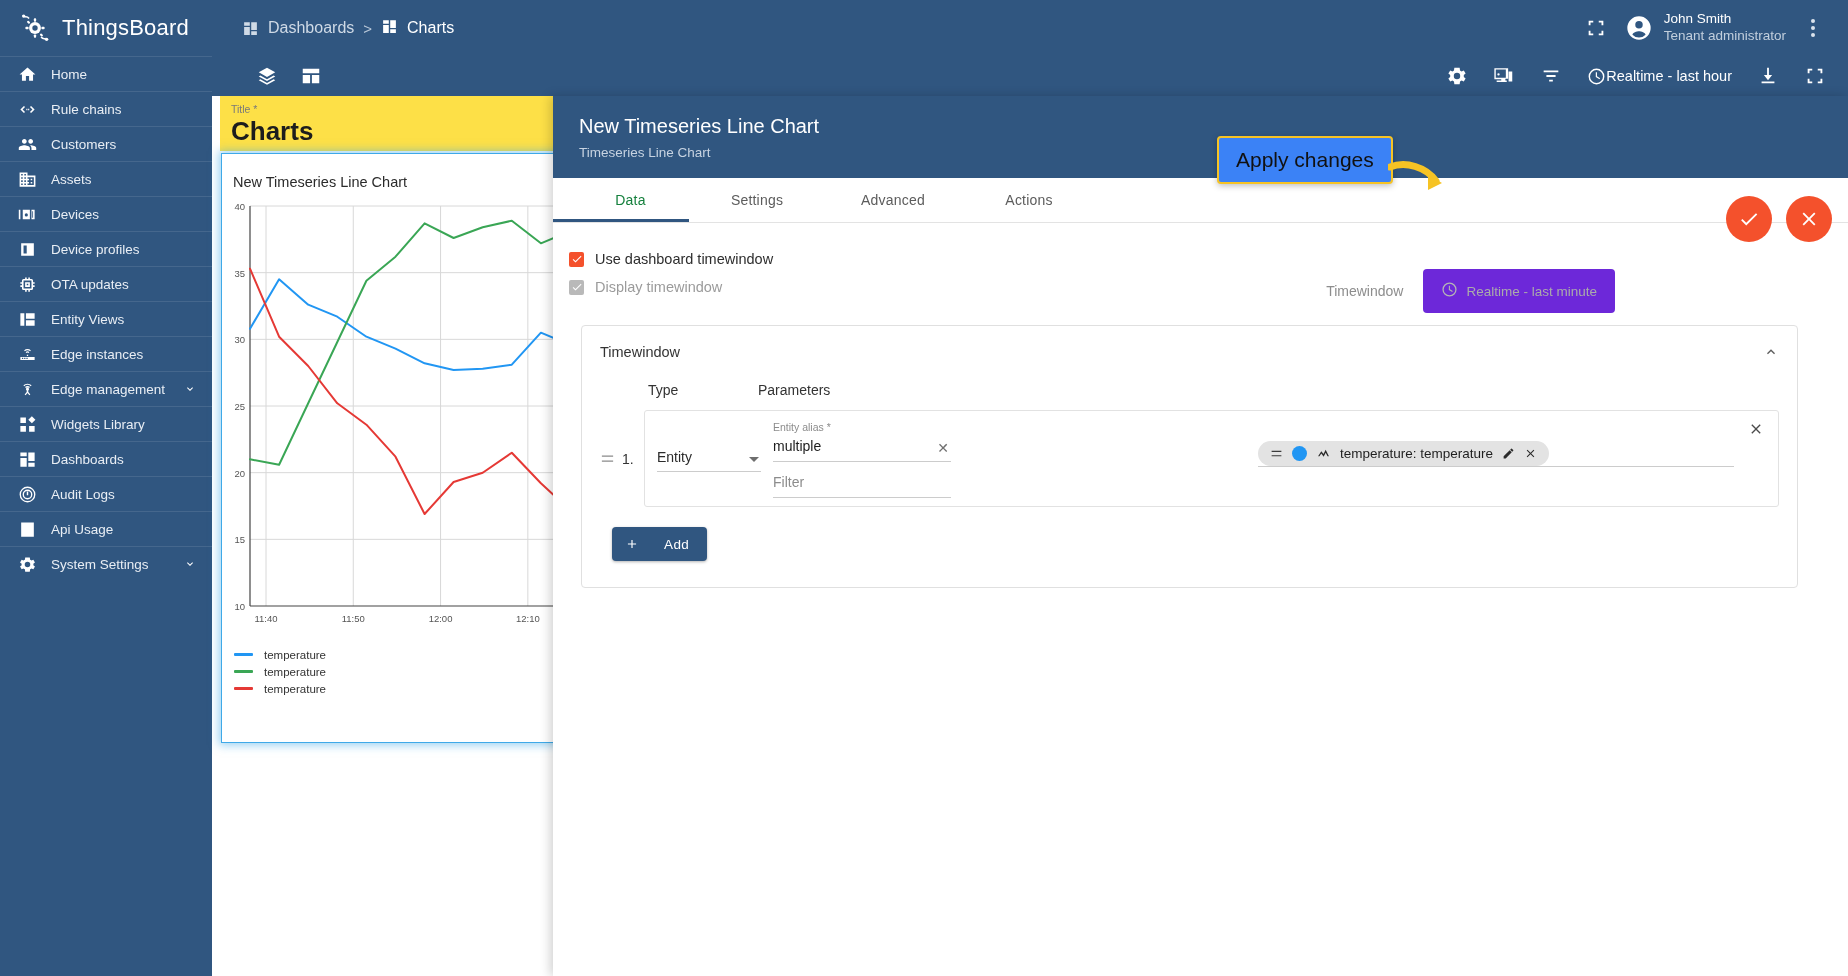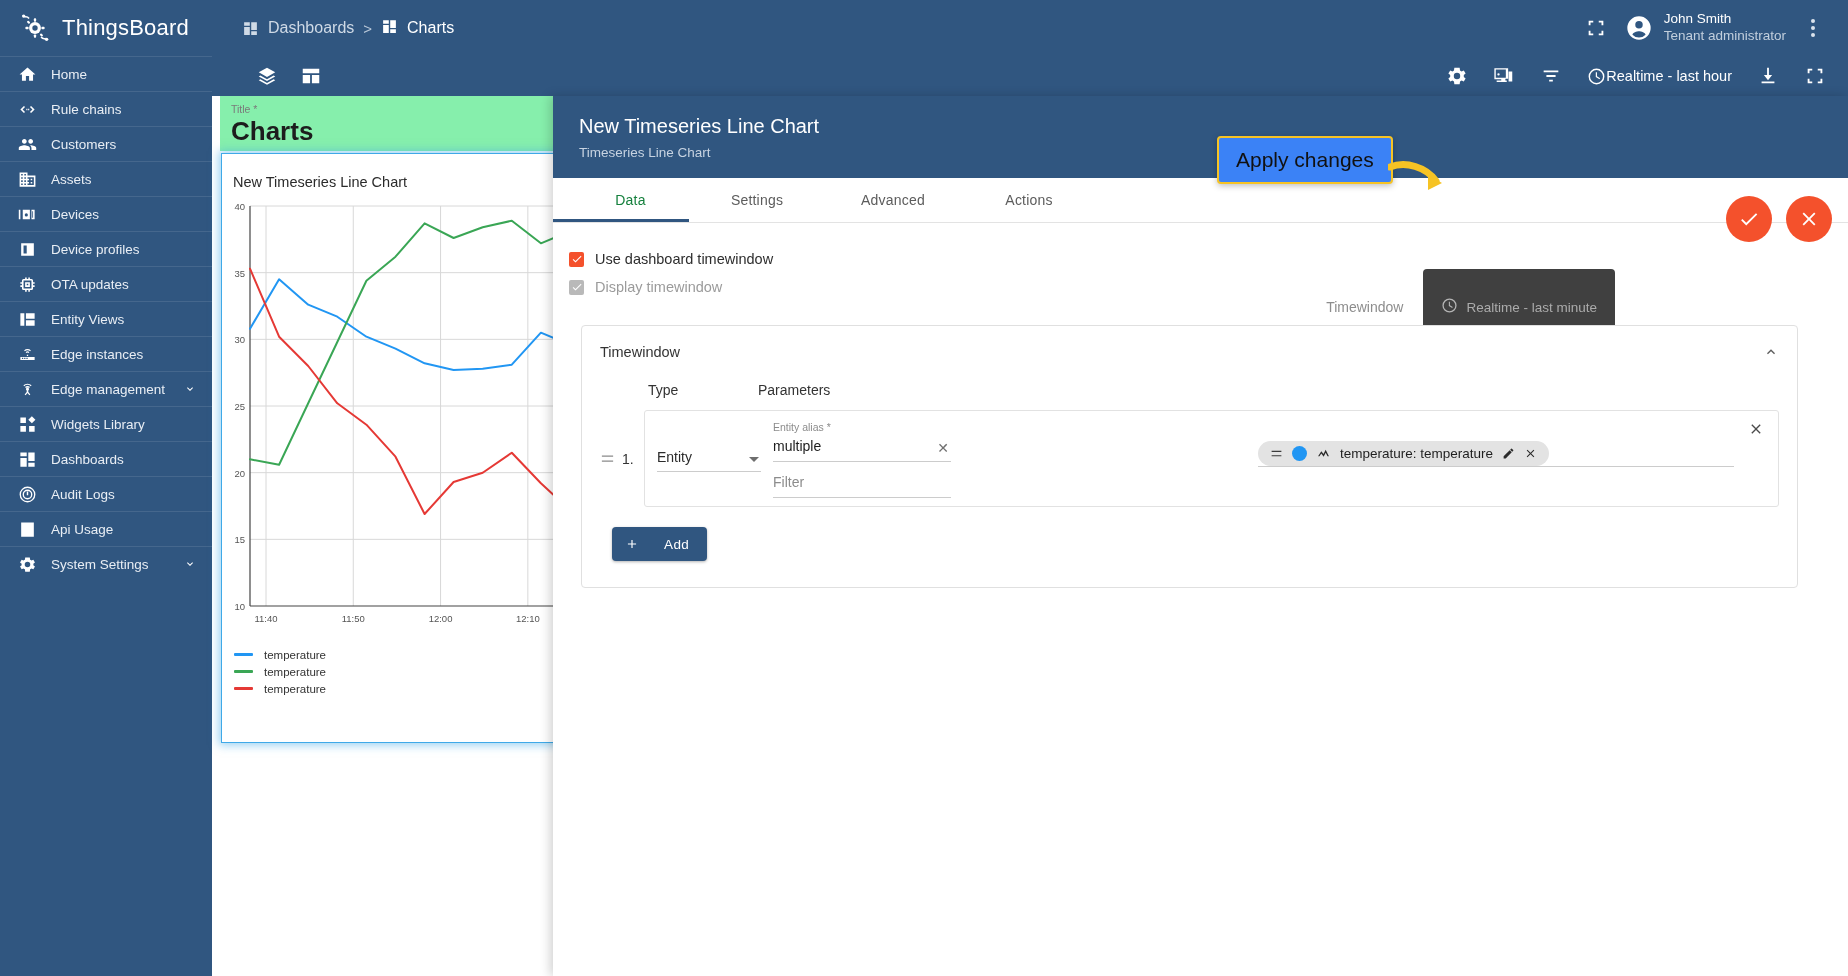--- a/index.html
+++ b/index.html
@@ -78,21 +78,21 @@
     justify-content: space-between;
   }
 
   
   #canvas {
     position: absolute; left: 212px; top: 96px; right: 0; bottom: 0;
     background: #ffffff;
   }
   #dash-titlebar {
     position: absolute; left: 8px; top: 0; width: 340px; height: 55px;
-    background: #86efac; padding: 7px 0 0 11px;
+    background: #fde047; padding: 7px 0 0 11px;
   }
   #dash-titlebar .ttl-label { font-size: 10.5px; color: #7a7a7a; }
   #dash-titlebar .ttl-value { font-size: 26px; font-weight: bold; color: #1d1d1d; margin-top: 1px; }
 
   #widget-card {
     position: absolute; left: 9px; top: 57px; width: 338px; height: 590px;
     background: #ffffff;
     border: 1px solid #3fa9e8;
     box-shadow: 0 0 9px 2px rgba(64,169,232,.55);
   }
@@ -160,22 +160,22 @@
   .chk svg { width: 12px; height: 12px; fill: #ffffff; display: block; }
   .chk-label { font-size: 14.5px; color: #2d2d2d; }
   .chk-label.muted { color: #9b9b9b; }
 
   #timewindow-field {
     position: absolute; right: 233px; top: 173px; display: flex;
     align-items: center; gap: 20px;
   }
   #timewindow-field .tw-label { font-size: 14px; color: #8d8d8d; }
   #tw-button {
-    background: #404040; color: #ababab; font-size: 13.5px;
-    border-radius: 4px; padding: 28px 18px; display: flex; align-items: center; gap: 8px;
+    background: #6d28d9; color: #ababab; font-size: 13.5px;
+    border-radius: 4px; padding: 12px 18px; display: flex; align-items: center; gap: 8px;
   }
   #tw-button svg { width: 17px; height: 17px; fill: #b5b5b5; }
 
   #datasources-card {
     margin: 24px 24px 0 12px; border: 1px solid #e0e0e0; border-radius: 4px;
     background: #ffffff; position: relative; padding: 18px 18px 26px 18px;
   }
   #ds-head { display: flex; align-items: center; }
   #ds-head .ds-title { font-size: 14.5px; color: #333; }
   #ds-collapse { margin-left: auto; cursor: pointer; }

